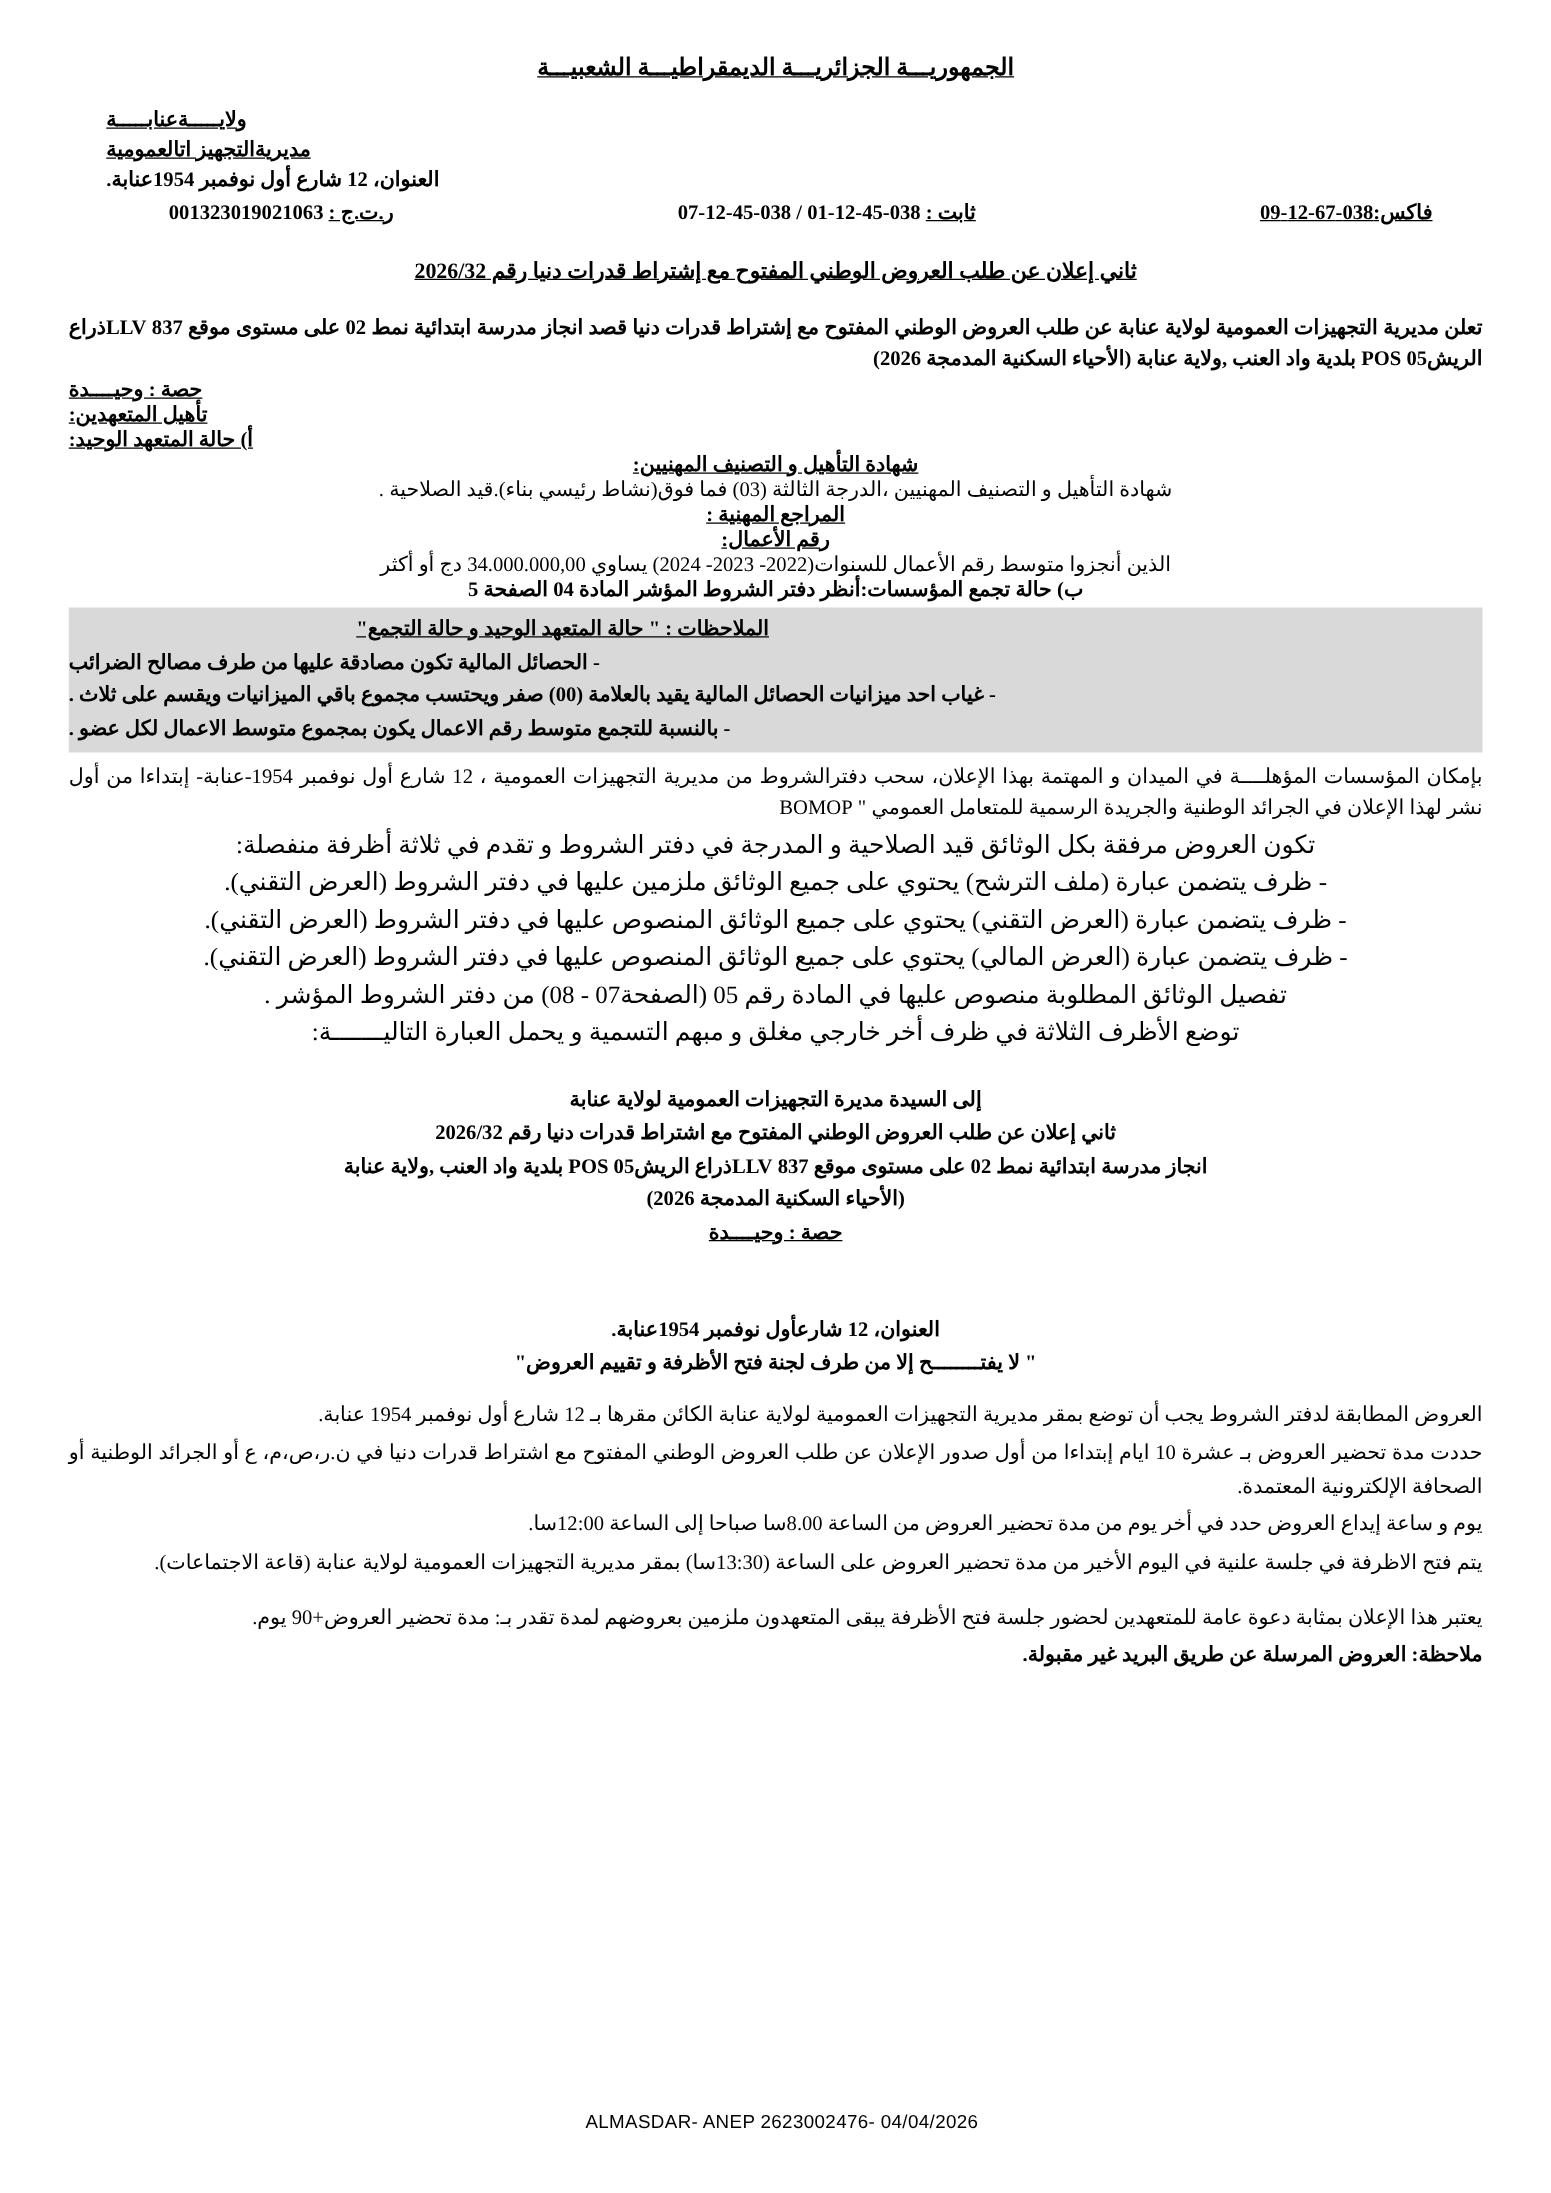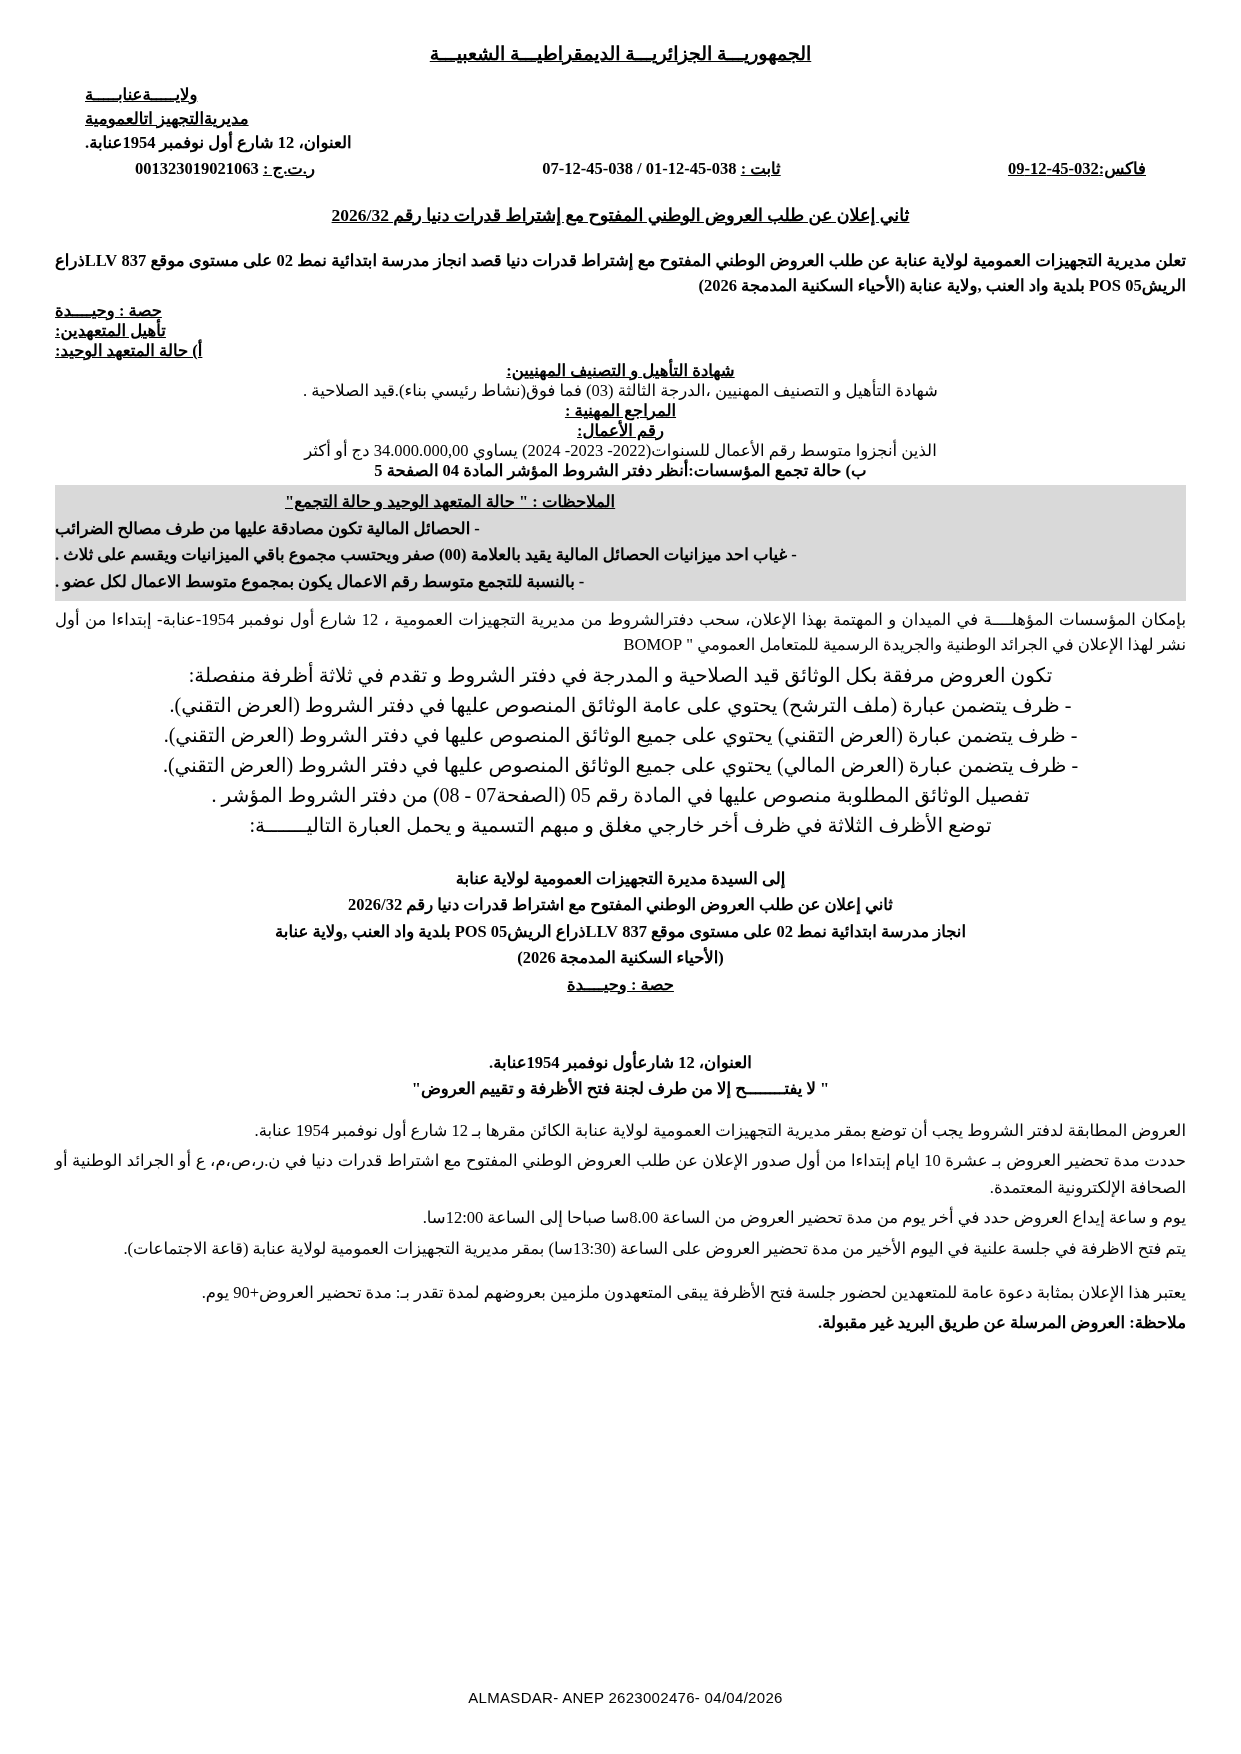--- a/index.html
+++ b/index.html
@@ -182,21 +182,21 @@
   <div class="contact-row">
     <div class="contact-cell">
       <span class="u">ر.ت.ج :</span>
       <span>001323019021063</span>
     </div>
     <div class="contact-cell">
       <span class="u">ثابت :</span>
       <span>038-45-12-01 / 038-45-12-07</span>
     </div>
     <div class="contact-cell">
-      <span class="u">فاكس:</span><span class="u">032-45-12-09</span>
+      <span class="u">فاكس:</span><span class="u">038-67-12-09</span>
     </div>
   </div>
 
   <div class="main-title">ثاني إعلان عن طلب العروض الوطني المفتوح مع إشتراط قدرات دنيا رقم  2026/32</div>
 
   <p class="para para-just b">تعلن مديرية التجهيزات العمومية لولاية عنابة عن طلب العروض الوطني المفتوح مع إشتراط قدرات دنيا قصد انجاز مدرسة ابتدائية نمط  02 على مستوى موقع 837 LLVذراع الريشPOS 05  بلدية واد العنب ,ولاية عنابة (الأحياء السكنية المدمجة 2026)</p>
   <p class="lot-line">حصة : وحيــــدة</p>
 
   <p class="sub-head">تأهيل المتعهدين:</p>
   <p class="sub-head">أ) حالة المتعهد الوحيد:</p>
@@ -210,21 +210,21 @@
   <div class="notes">
     <p class="nline first u">الملاحظات :  " حالة المتعهد الوحيد و حالة التجمع"</p>
     <p class="nline">- الحصائل المالية تكون مصادقة عليها من طرف مصالح الضرائب</p>
     <p class="nline">- غياب احد ميزانيات الحصائل المالية يقيد بالعلامة (00) صفر ويحتسب مجموع باقي الميزانيات ويقسم على ثلاث .</p>
     <p class="nline">- بالنسبة للتجمع متوسط رقم الاعمال يكون بمجموع متوسط الاعمال لكل عضو .</p>
   </div>
 
   <p class="para para-just">بإمكان المؤسسات المؤهلــــة في الميدان و المهتمة بهذا الإعلان،  سحب دفترالشروط من مديرية التجهيزات العمومية ، 12 شارع أول نوفمبر 1954-عنابة- إبتداءا من أول نشر لهذا الإعلان في الجرائد الوطنية والجريدة الرسمية للمتعامل العمومي " BOMOP</p>
 
   <p class="env-line">تكون العروض مرفقة بكل الوثائق قيد الصلاحية و المدرجة في دفتر الشروط و تقدم  في ثلاثة أظرفة منفصلة:</p>
-  <p class="env-line">- ظرف يتضمن عبارة (ملف الترشح) يحتوي على عامة الوثائق المنصوص عليها في دفتر  الشروط (العرض التقني).</p>
+  <p class="env-line">- ظرف يتضمن عبارة (ملف الترشح) يحتوي على جميع الوثائق ملزمين عليها في دفتر  الشروط (العرض التقني).</p>
   <p class="env-line">- ظرف يتضمن عبارة (العرض التقني) يحتوي على جميع الوثائق المنصوص عليها في دفتر الشروط (العرض التقني).</p>
   <p class="env-line">- ظرف يتضمن عبارة (العرض المالي) يحتوي على جميع الوثائق المنصوص عليها في دفتر الشروط (العرض التقني).</p>
   <p class="env-line">تفصيل الوثائق المطلوبة منصوص عليها في المادة رقم 05 (الصفحة07 - 08) من دفتر الشروط المؤشر .</p>
   <p class="env-line">توضع الأظرف الثلاثة في ظرف أخر خارجي مغلق و مبهم التسمية و يحمل العبارة التاليـــــــة:</p>
 
   <div class="addr-block">
     <p>إلى السيدة مديرة التجهيزات العمومية لولاية عنابة</p>
     <p>ثاني إعلان عن طلب العروض الوطني المفتوح مع اشتراط قدرات دنيا رقم  2026/32</p>
     <p>انجاز مدرسة ابتدائية نمط 02 على مستوى موقع 837 LLVذراع الريشPOS 05  بلدية واد العنب ,ولاية عنابة</p>
     <p>(الأحياء السكنية المدمجة 2026)</p>

